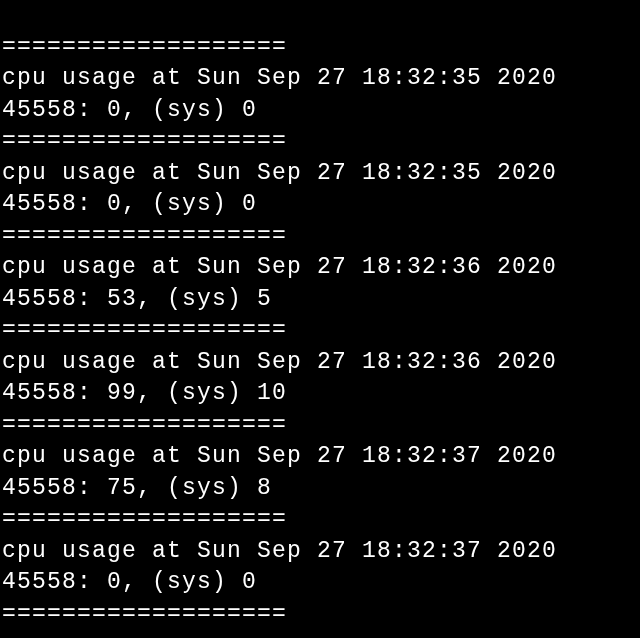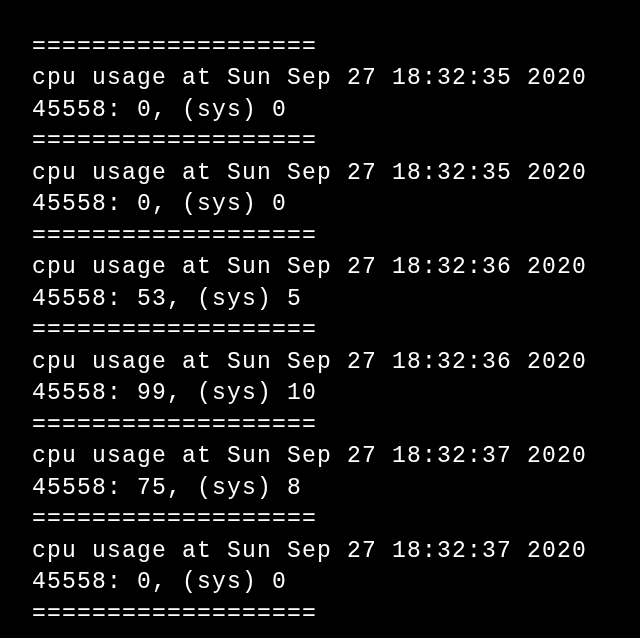--- a/index.html
+++ b/index.html
@@ -10,22 +10,21 @@
     background: #000;
     color: #fff;
     font-family: "Courier New", Courier, monospace;
     font-size: 23px;
     line-height: 1.37;
     overflow: hidden;
     letter-spacing: 1.2px;
   }
   .terminal {
     white-space: pre;
-    padding: 0 8px;
-    margin-left: 24px;
+    padding: 0 2px;
   }
 </style>
 </head>
 <body>
 
 <div class="terminal">
 <span>===================</span>
 <span>cpu usage at Sun Sep 27 18:32:35 2020</span>
 <span>45558: 0, (sys) 0</span>
 <span>===================</span>

